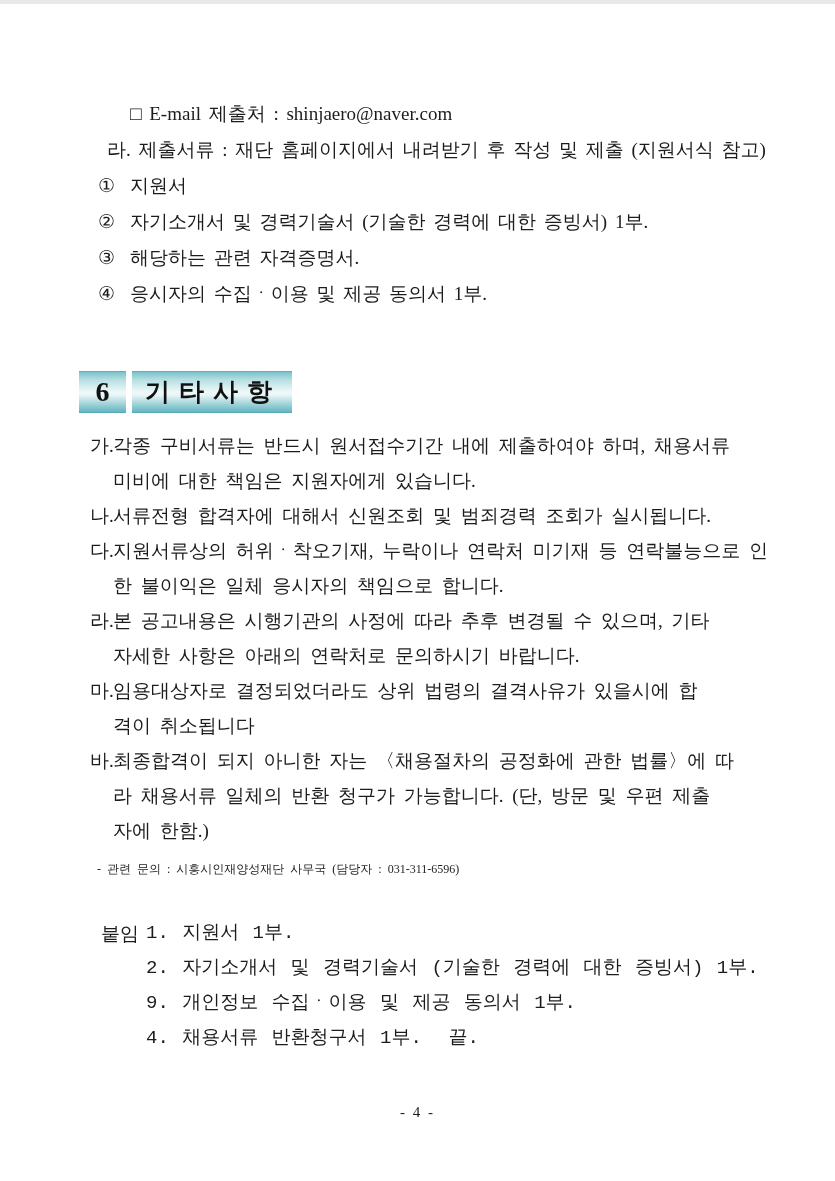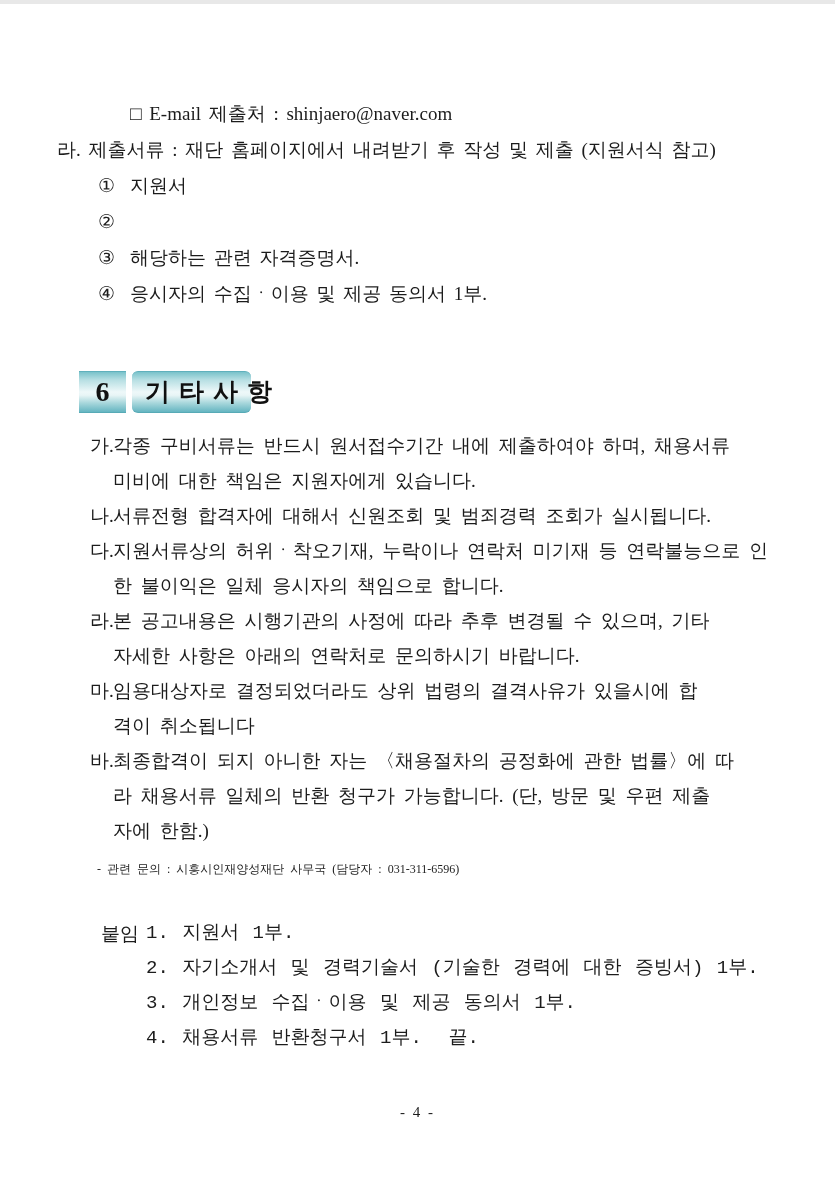--- a/index.html
+++ b/index.html
@@ -15,21 +15,21 @@
     background: #ffffff;
     font-family: "Liberation Serif", "DejaVu Serif", serif;
     color: #1c1c1c;
     overflow: hidden;
   }
   .line { line-height: 36px; font-size: 19px; word-spacing: 3px; white-space: pre-wrap; }
 
   
   .top-block { position: absolute; top: 92px; left: 0; width: 790px; }
   .email-line { padding-left: 130px; }
-  .la-line { padding-left: 57px; }
+  .la-line { padding-left: 107px; }
   .circ-item { padding-left: 98px; display: flex; }
   .circ-marker { width: 32px; flex: 0 0 32px; }
 
   
   .section-band { position: absolute; top: 367px; left: 79px; height: 42px; display: flex; }
   .band-box {
     height: 42px;
     background: linear-gradient(180deg, #79c2ca 0%, #b7dfe3 20%, #eef8f9 50%, #e8f5f6 58%, #a6d6db 78%, #65b5c1 100%);
     border-top: 1px solid #5fb0bc;
     border-bottom: 1px solid #57aab6;
@@ -38,27 +38,26 @@
     font-weight: bold;
   }
   .band-number {
     width: 47px;
     margin-right: 6px;
     text-align: center;
     font-size: 28px;
     line-height: 40px;
   }
   .band-title {
-    width: 119px;
+    width: 160px;
     padding-left: 13px;
     font-size: 25px;
     line-height: 40px;
     letter-spacing: 9px;
     white-space: nowrap;
-    border-radius: 6px;
   }
 
   
   .notes { position: absolute; top: 424px; left: 90px; width: 680px; }
   .note { display: flex; font-size: 19px; line-height: 35px; word-spacing: 4px; }
   .note-marker { flex: 0 0 23px; width: 23px; }
   .note-text { white-space: pre-line; }
 
   
   .contact { position: absolute; top: 848px; left: 97px; font-size: 12px; line-height: 35px; word-spacing: 3px; white-space: pre-wrap; }
@@ -79,20 +78,21 @@
   <section class="top-block">
     <div class="line email-line"><span>□ </span><span>E-mail 제출처 : shinjaero@naver.com</span></div>
     <div class="line la-line">라. 제출서류 : 재단 홈페이지에서 내려받기 후 작성 및 제출 (지원서식 참고)</div>
 
     <div class="line circ-item">
       <span class="circ-marker">①</span>
       <span>지원서</span>
     </div>
     <div class="line circ-item">
       <span class="circ-marker">②</span>
+      <span>자기소개서 및 경력기술서 (기술한 경력에 대한 증빙서) 1부.</span>
     </div>
     <div class="line circ-item">
       <span class="circ-marker">③</span>
       <span>해당하는 관련 자격증명서.</span>
     </div>
     <div class="line circ-item">
       <span class="circ-marker">④</span>
       <span>응시자의 수집ㆍ이용 및 제공 동의서 1부.</span>
     </div>
   </section>
@@ -135,20 +135,20 @@
     </div>
   </section>
 
   <div class="contact">- 관련 문의 : 시흥시인재양성재단 사무국 (담당자 : 031-311-6596)</div>
 
   <div class="attach">
     <span class="attach-label">붙임</span>
     <div class="attach-items">
       <div>1. 지원서 1부.</div>
       <div>2. 자기소개서 및 경력기술서 (기술한 경력에 대한 증빙서) 1부.</div>
-      <div>3. 개인정보 수집ㆍ이용 및 제공 동의서 1부.</div>
+      <div>9. 개인정보 수집ㆍ이용 및 제공 동의서 1부.</div>
       <div>4. 채용서류 반환청구서 1부.  끝.</div>
     </div>
   </div>
 
   <div class="footer">- 4 -</div>
 
 </div>
 
 </body></html>

